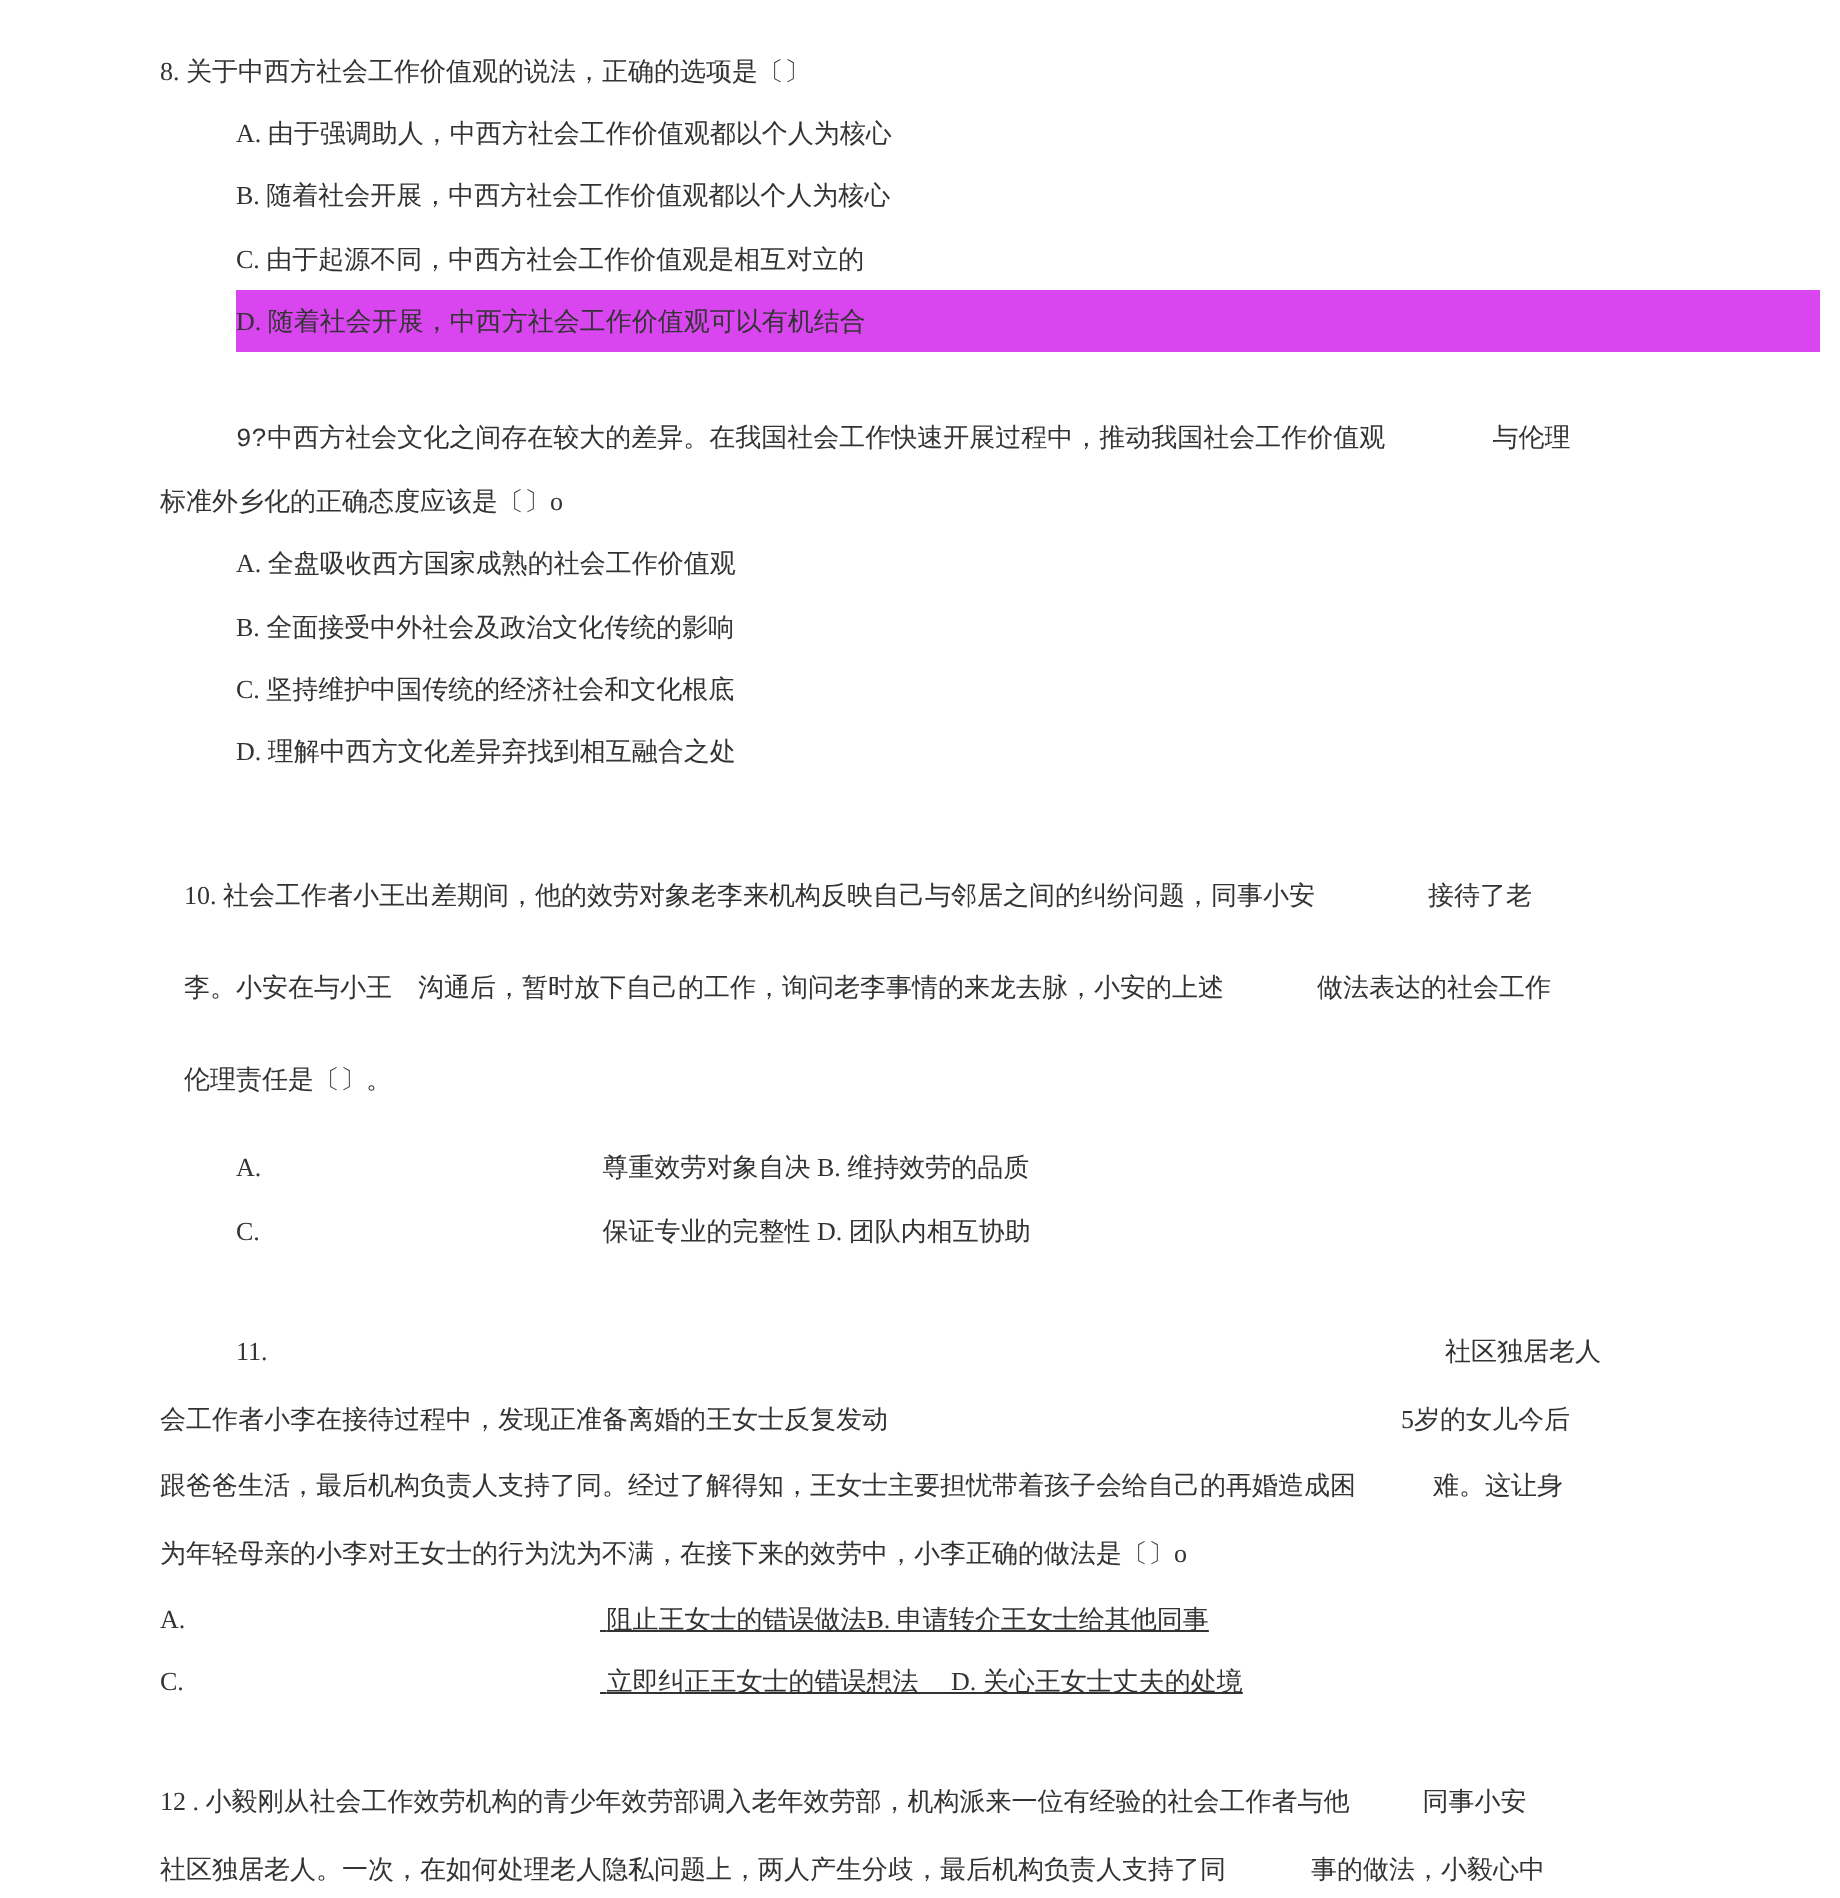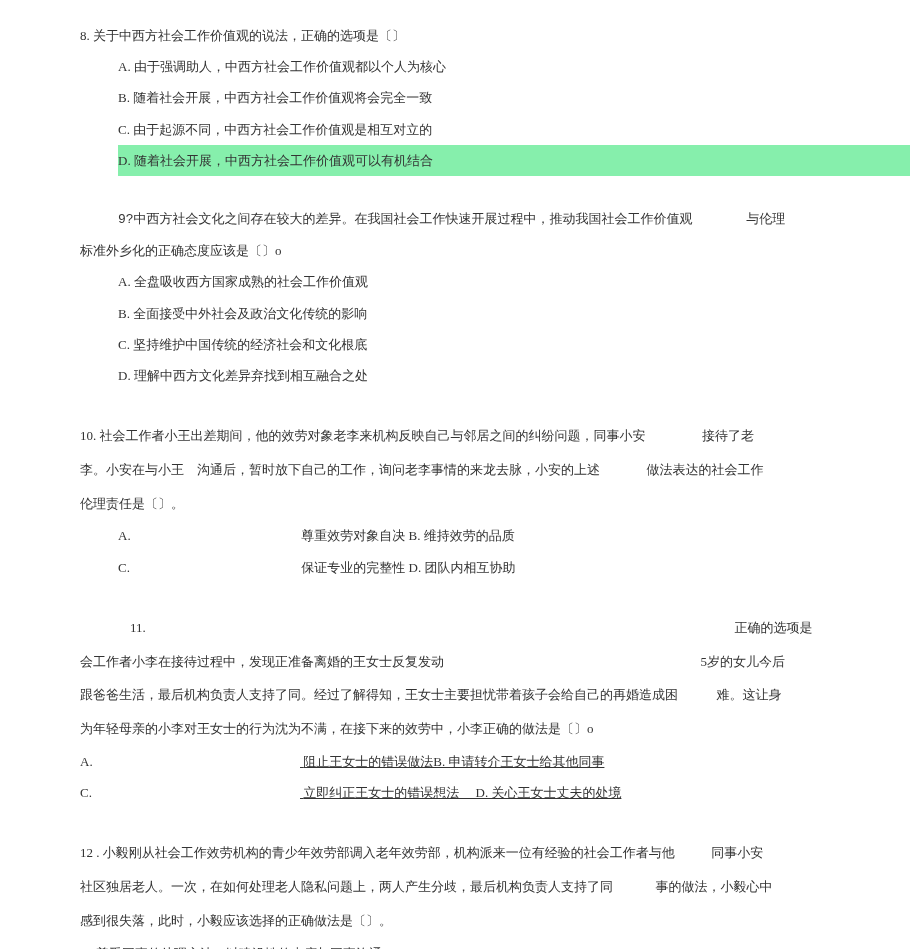--- a/index.html
+++ b/index.html
@@ -16,47 +16,47 @@
   .q-stem {
     margin: 0;
     line-height: 2.4;
   }
   .opt {
     margin: 0 0 0 38px;
     line-height: 2.4;
     font-family: Liberation Serif, serif;
   }
   .highlight {
-    background: #86efac;
+    background: #d946ef;
     display: block;
     padding-right: 0;
     margin-right: -60px;
   }
   .gap {
     height: 28px;
   }
   .q9-line1 { line-height: 2.4; margin:0;font-family:Liberation Mono, monospace; }
   .q9-line1 .indent { display:inline-block; width:38px; }
   .q9-line2 { line-height: 2.4; margin:0; }
-  .q10-stem { line-height: 2.6; margin:0; }
+  .q10-stem { line-height: 2.6; margin:12px; }
   .q10-opt-row { margin:0 0 0 38px; line-height:2.4; }
   .q10-opt-row .lbl { display:inline-block; width:180px; }
-  .q11-num { display:inline-block; width:38px; margin-left:50px;}
+  .q11-num { display:inline-block; width:38px; margin-left:38px;}
   .q11-line { line-height:2.6; margin:0; }
   .q11-opt-row { margin:0; line-height:2.4;text-decoration:underline; }
   .q11-opt-row .lbl { display:inline-block; width:220px; }
   .q12-stem { line-height:2.6; margin:0; }
   .q12-opt { margin:0; line-height:2.4; }
 </style>
 </head>
 <body>
 
 <p class="q-stem">8. 关于中西方社会工作价值观的说法，正确的选项是〔〕</p>
 <p class="opt">A. 由于强调助人，中西方社会工作价值观都以个人为核心</p>
-<p class="opt">B. 随着社会开展，中西方社会工作价值观将会完全一致</p>
+<p class="opt">B. 随着社会开展，中西方社会工作价值观都以个人为核心</p>
 <p class="opt">C. 由于起源不同，中西方社会工作价值观是相互对立的</p>
 <p class="opt highlight">D. 随着社会开展，中西方社会工作价值观可以有机结合</p>
 
 <div class="gap"></div>
 
 <p class="q9-line1">
   <span class="indent"></span><span>9?中西方社会文化之间存在较大的差异。在我国社会工作快速开展过程中，推动我国社会工作价值观</span>
   <span style="display:inline-block; width:38px;"></span>
   <span>与伦理</span>
 </p>
@@ -86,21 +86,21 @@
 <p class="q10-opt-row">
   <span class="lbl">C.</span>
   <span>保证专业的完整性 D. 团队内相互协助</span>
 </p>
 
 <div class="gap"></div>
 
 <p class="q11-line">
   <span class="q11-num">11.</span>
   <span style="display:inline-block; width:560px;"></span>
-  <span>正确的选项是</span>
+  <span>社区独居老人</span>
 </p>
 <p class="q11-line">
   <span>会工作者小李在接待过程中，发现正准备离婚的王女士反复发动</span>
   <span style="display:inline-block; width:250px;"></span>
   <span>5岁的女儿今后</span>
 </p>
 <p class="q11-line">
   <span>跟爸爸生活，最后机构负责人支持了同。经过了解得知，王女士主要担忧带着孩子会给自己的再婚造成困</span>
   <span style="display:inline-block; width:32px;"></span>
   <span>难。这让身</span>

